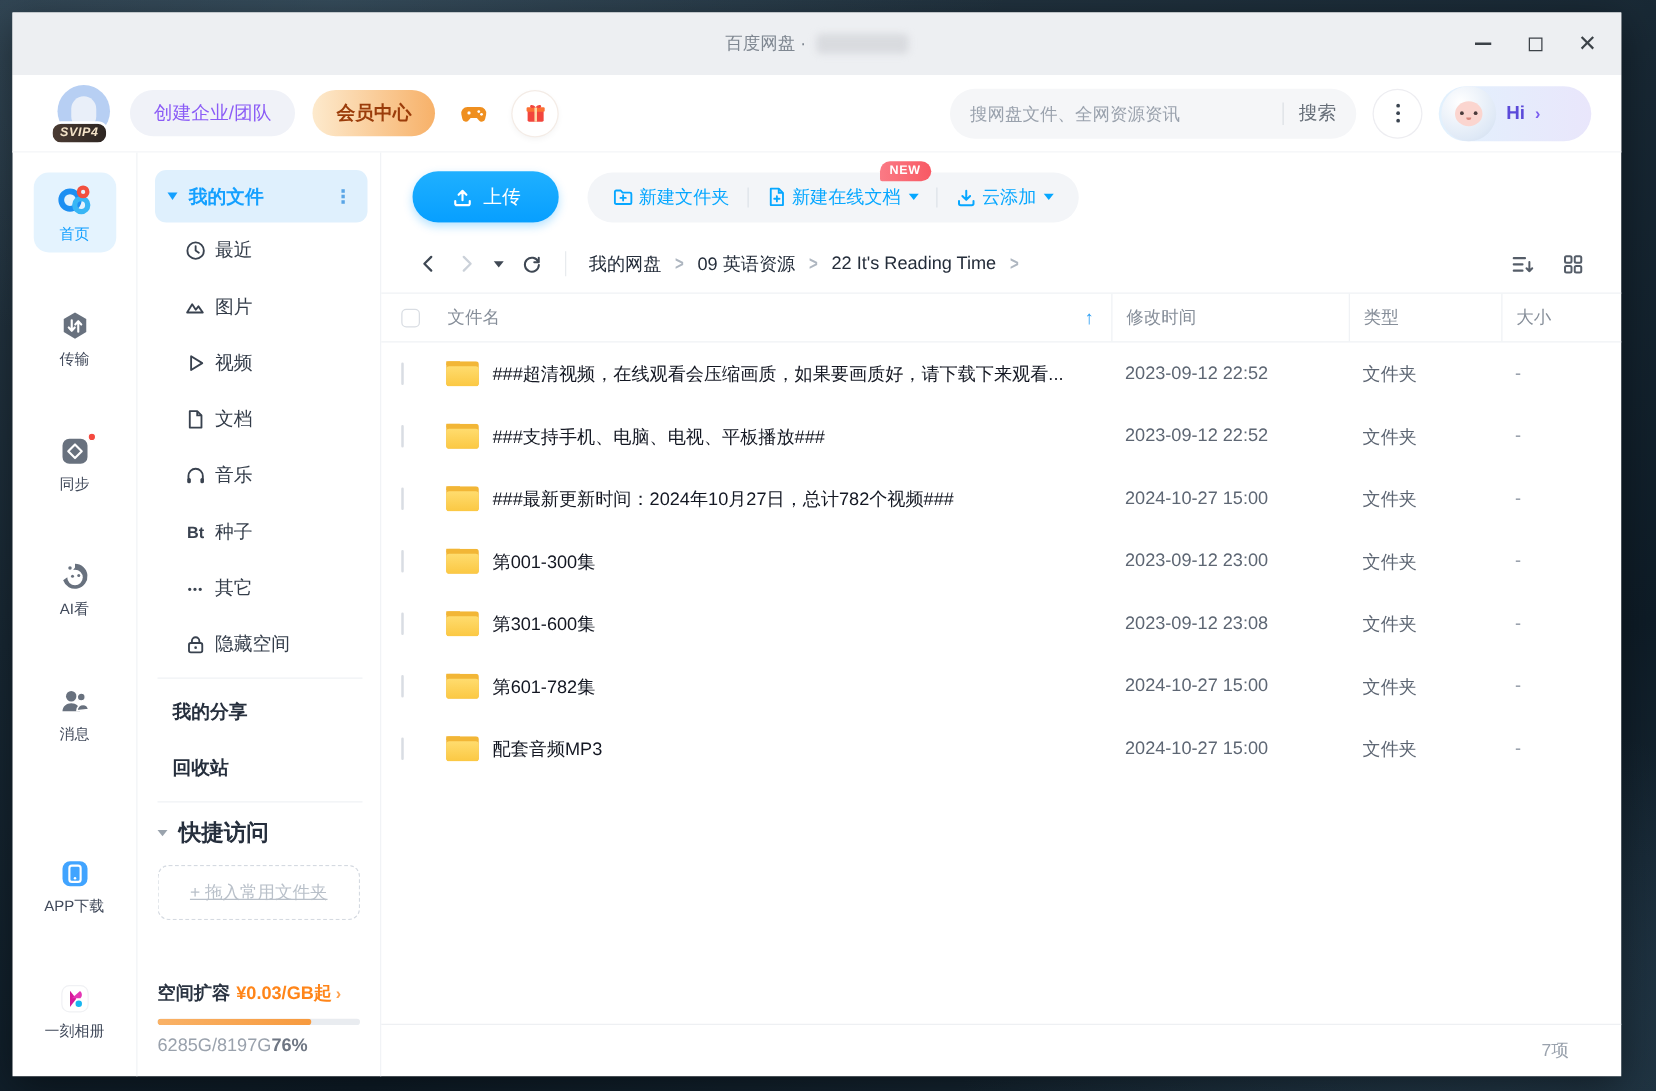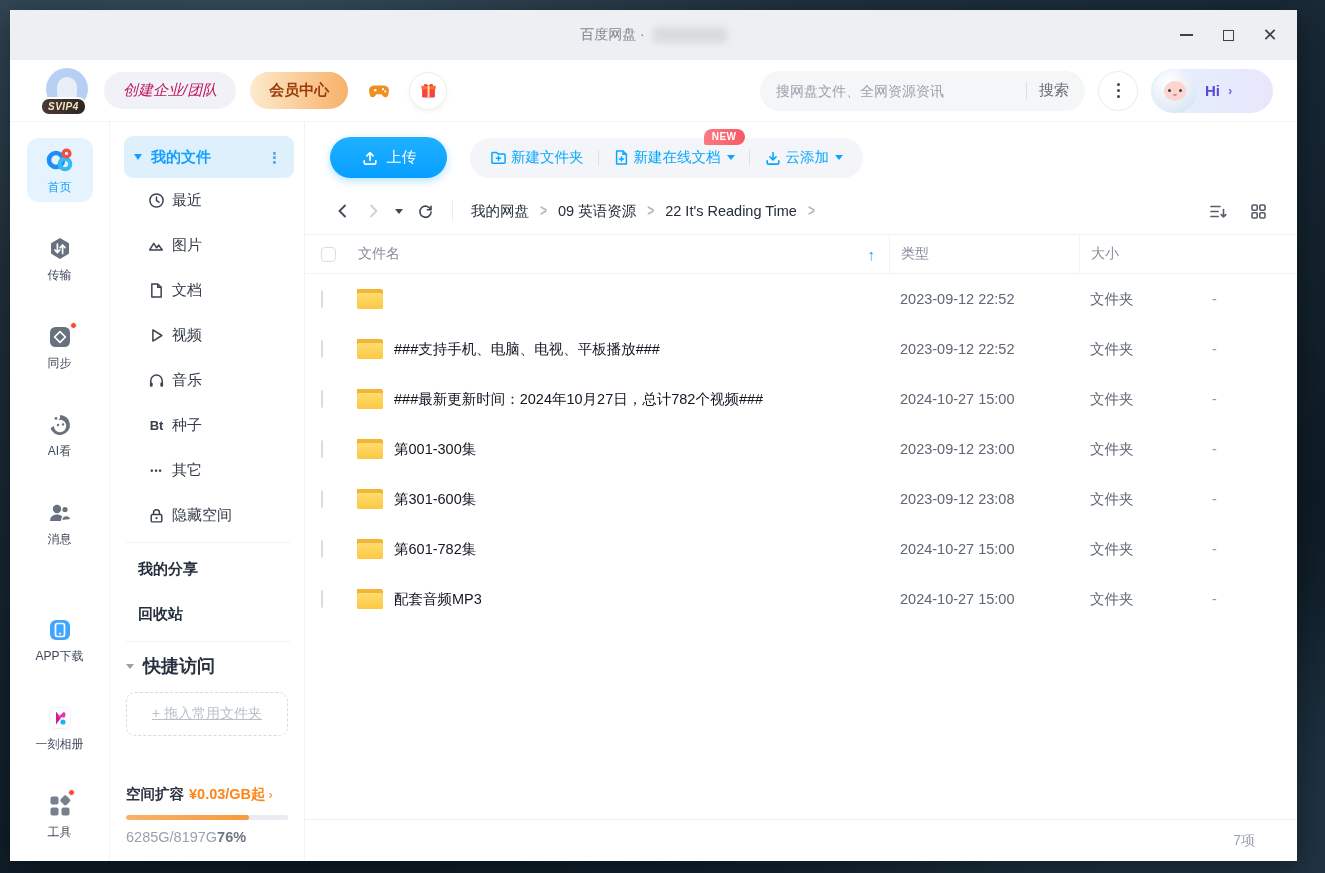--- a/index.html
+++ b/index.html
@@ -26,42 +26,42 @@
   .ico-min { width:13px; height:2px; background:#3c4248; }
   .ico-max { width:11px; height:11px; border:1.6px solid #3c4248; }
   .ico-close { font-size:18px; line-height:1; color:#3c4248; font-weight:400; }
   
   .header { height:62px; background:#fff; display:flex; align-items:center; padding:0 24px 0 34px; gap:14px; flex:none; border-bottom:1px solid #f3f5f7; }
   .logo-wrap { position:relative; width:46px; height:46px; flex:none; cursor:pointer; }
   .logo-circle { width:42px; height:42px; border-radius:50%; background:#b7cff3; position:relative; overflow:hidden; margin:0 auto; }
   .logo-hole { position:absolute; left:11px; top:9px; width:20px; height:26px; border-radius:10px; background:#e9eff9; }
   .svip-badge { position:absolute; left:-4px; bottom:-2px; background:linear-gradient(90deg,#4a3b33,#2e2622); color:#f4e3c8; font-size:10px; font-weight:bold; font-style:italic; padding:2px 6px; border-radius:9px; border:2px solid #fff; letter-spacing:.5px; }
   .pill { height:37px; border-radius:19px; display:flex; align-items:center; padding:0 19px; font-size:15px; cursor:pointer; }
-  .pill-team { background:#f0f2f8; color:#be185d;font-style:italic; }
+  .pill-team { background:#f0f2f8; color:#8b5cf6; }
   .pill-vip { background:linear-gradient(90deg,#fdeacd 0%,#f7b169 100%); color:#9b3c0a; font-weight:bold; }
   .hd-icon { width:34px; height:34px; display:flex; align-items:center; justify-content:center; cursor:pointer; }
   .gift-circle { width:36px; height:36px; border-radius:50%; background:#fff; box-shadow:0 0 0 1px #f4ece6, 0 2px 6px rgba(0,0,0,.06); display:flex; align-items:center; justify-content:center; cursor:pointer; }
   .search { margin-left:auto; width:325px; height:40px; background:#f5f6f8; border-radius:20px; display:flex; align-items:center; padding:0 16px; gap:12px; }
   .search input { flex:1; border:none; outline:none; background:transparent; font-size:14px; color:#333; font-family:inherit; }
   .search input::placeholder { color:#9aa2ad; }
   .search .sep { width:1px; height:18px; background:#dcdfe4; }
   .search-btn { font-size:15px; color:#666e78; cursor:pointer; white-space:nowrap; }
   .dots-btn { width:38px; height:38px; border-radius:50%; background:#fff; box-shadow:0 0 0 1px #ededf1; display:flex; flex-direction:column; align-items:center; justify-content:center; gap:3px; cursor:pointer; }
   .dots-btn i { width:3px; height:3px; border-radius:50%; background:#3a4450; }
   .avatar-pill { width:122px; height:44px; border-radius:22px; background:linear-gradient(90deg,#e2f1fd,#e9e6fb); display:flex; align-items:center; padding-left:2px; gap:8px; cursor:pointer; }
   .avatar { width:44px; height:44px; border-radius:50%; background:radial-gradient(circle at 35% 30%,#ffffff,#dfe9f6 70%,#cdd9ec); position:relative; flex:none; }
   .avatar .face { position:absolute; left:11px; top:12px; width:22px; height:20px; border-radius:50%; background:#fbd5cf; }
   .avatar .eye { position:absolute; width:3px; height:3px; border-radius:50%; background:#4a3b3b; top:8px; }
   .avatar .mouth { position:absolute; left:9px; top:13px; width:4px; height:2px; border-radius:0 0 3px 3px; background:#d98a80; }
   .hi { color:#5b4ad9; font-weight:bold; font-size:15px; }
   .hi-arrow { color:#7a5cf0; font-size:13px; font-weight:bold; }
   
   .content { flex:1; display:flex; min-height:0; }
   
-  .rail { width:100px; flex:none; border-right:1px solid #f1f3f6; display:flex; flex-direction:column; align-items:center; padding:16px 0 14px; gap:26px; }
+  .rail { width:100px; flex:none; border-right:1px solid #f1f3f6; display:flex; flex-direction:column; align-items:center; padding:16px 0 14px; gap:38px; }
   .rail-item { width:66px; display:flex; flex-direction:column; align-items:center; gap:5px; padding:8px 0 6px; border-radius:12px; cursor:pointer; position:relative; }
   .rail-item.selected { background:#e4f3fe; }
   .rail-item .lbl { font-size:12px; color:#40495a; }
   .rail-item.selected .lbl { color:#14a0ff; }
   .rail-spacer { flex:1; }
   .red-dot { position:absolute; width:7px; height:7px; border-radius:50%; background:#f5493f; top:6px; right:16px; border:1.5px solid #fff; }
   
   .sidebar { width:195px; flex:none; border-right:1px solid #f1f3f6; display:flex; flex-direction:column; padding:14px 10px 16px 14px; overflow:hidden; }
   .myfiles { height:42px; background:#dff0fd; border-radius:9px; display:flex; align-items:center; padding:0 12px 0 10px; cursor:pointer; flex:none; }
   .tri-down { width:0; height:0; border-left:4.5px solid transparent; border-right:4.5px solid transparent; border-top:6px solid #14a0ff; margin-right:9px; }
@@ -293,33 +293,33 @@
         <span class="ic">
           <svg width="17" height="17" viewBox="0 0 16 16">
               <path d="M1.6 12.2L5.4 6l2.7 4.2 2-2.6 3.3 4.6z" fill="none" stroke="#39424f" stroke-width="1.4" stroke-linejoin="round"></path>
             </svg>
         </span>
         <span class="lbl">图片</span>
       </div>
       <div class="cat">
         <span class="ic">
           <svg width="17" height="17" viewBox="0 0 16 16">
+              <path d="M4.6 2.8v10.4L13 8z" fill="none" stroke="#39424f" stroke-width="1.4" stroke-linejoin="round"></path>
+            </svg>
+        </span>
+        <span class="lbl">视频</span>
+      </div>
+      <div class="cat">
+        <span class="ic">
+          <svg width="17" height="17" viewBox="0 0 16 16">
               <path d="M3.6 1.8h5.6l3.2 3.2v9.2H3.6z" fill="none" stroke="#39424f" stroke-width="1.4" stroke-linejoin="round"></path>
               <path d="M9.2 1.8v3.2h3.2" fill="none" stroke="#39424f" stroke-width="1.4"></path>
             </svg>
         </span>
         <span class="lbl">文档</span>
-      </div>
-      <div class="cat">
-        <span class="ic">
-          <svg width="17" height="17" viewBox="0 0 16 16">
-              <path d="M4.6 2.8v10.4L13 8z" fill="none" stroke="#39424f" stroke-width="1.4" stroke-linejoin="round"></path>
-            </svg>
-        </span>
-        <span class="lbl">视频</span>
       </div>
       <div class="cat">
         <span class="ic">
           <svg width="17" height="17" viewBox="0 0 16 16">
               <path d="M2.6 12.6V8.2a5.4 5.4 0 0110.8 0v4.4" fill="none" stroke="#39424f" stroke-width="1.4" stroke-linecap="round"></path>
               <rect x="1.8" y="9.8" width="2.6" height="4" rx="1.2" fill="#39424f"></rect>
               <rect x="11.6" y="9.8" width="2.6" height="4" rx="1.2" fill="#39424f"></rect>
             </svg>
         </span>
         <span class="lbl">音乐</span>
@@ -459,33 +459,35 @@
       </div>
 
       <div class="thead grid-row">
         <div class="hcell">
             <span class="checkbox"></span>
           </div>
         <div class="hcell name-h">
           <span>文件名</span>
           <span class="sort-up">↑</span>
         </div>
+        <div class="hcell bordered">修改时间</div>
         <div class="hcell bordered">类型</div>
         <div class="hcell bordered">大小</div>
       </div>
 
       <div class="rows">
   <div class="trow grid-row">
     <div class="cell"><span class="checkbox"></span></div>
     <div class="cell name">
       <span class="folder">
                 <span class="back"></span>
                 <span class="tab"></span>
                 <span class="front"></span>
               </span>
+      <span class="fname">###超清视频，在线观看会压缩画质，如果要画质好，请下载下来观看...</span>
     </div>
     <div class="cell time">2023-09-12 22:52</div>
     <div class="cell type">文件夹</div>
     <div class="cell size">-</div>
   </div>
 
   <div class="trow grid-row">
     <div class="cell"><span class="checkbox"></span></div>
     <div class="cell name">
       <span class="folder">

